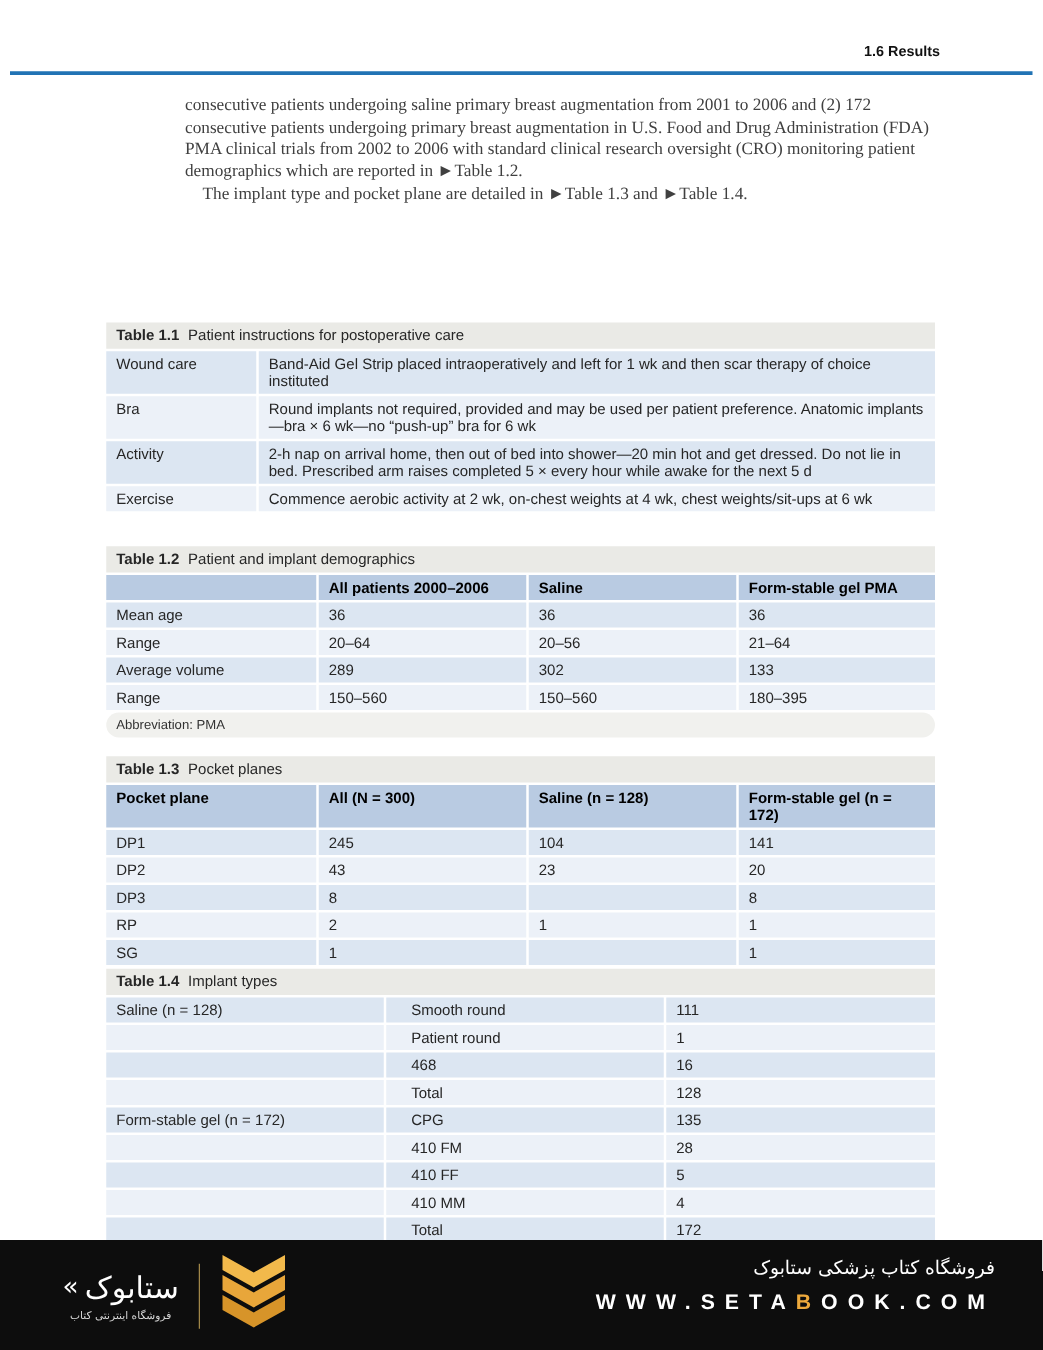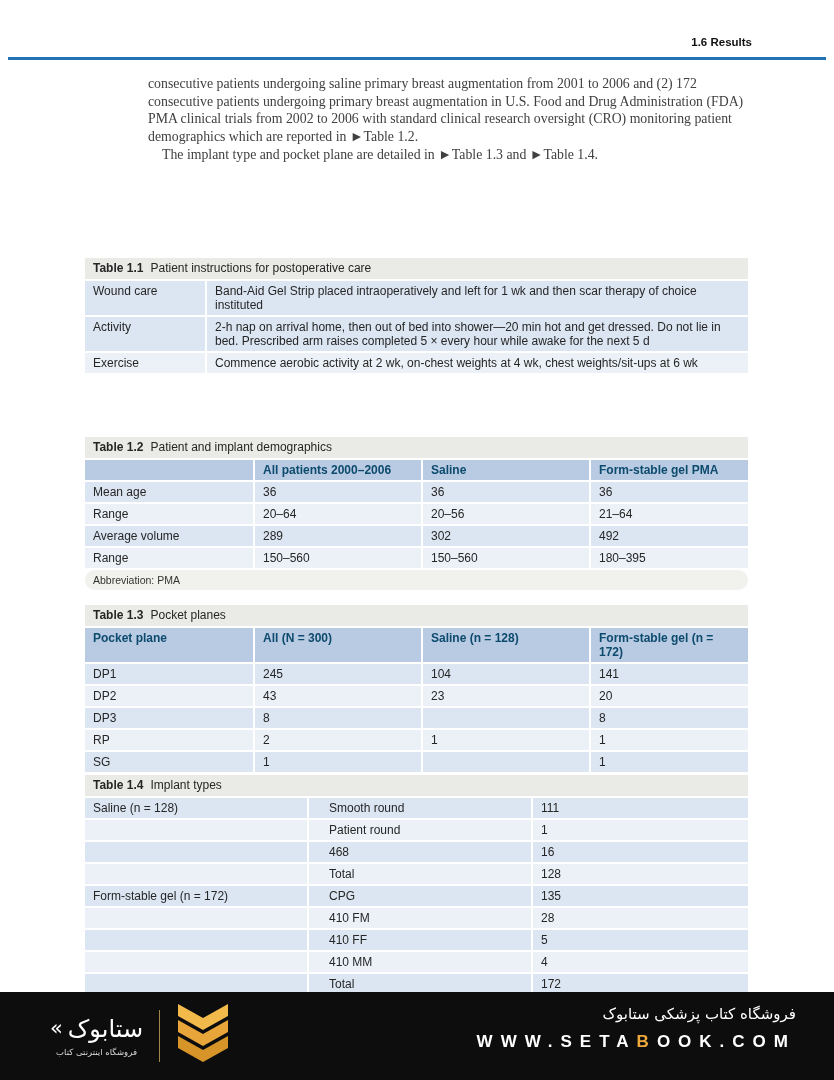--- a/index.html
+++ b/index.html
@@ -27,21 +27,21 @@
   .indent { text-indent:14px; }
 
   .tbl { position:absolute; left:85px; width:663px; font-size:12px; line-height:14px; color:#262626; }
   .tbl-title { background:#eaeae6; padding:4px 8px; line-height:13px; }
   .tbl-title .lbl { font-weight:bold; margin-right:7px; }
   .row { display:flex; margin-top:2px; }
   .cell { padding:3px 8px; }
   .cell + .cell { margin-left:2px; }
   .sa { background:#dce6f2; }
   .sb { background:#ecf1f8; }
-  .hd .cell { background:#b9cbe2; font-weight:bold; color:#0c4a6e; }
+  .hd .cell { background:#b9cbe2; font-weight:bold; color:#000000; }
   .t11-c0 { width:120px; flex:none; }
   .t11-c1 { flex:1; }
   .tc0 { width:168px; flex:none; }
   .tc1 { width:166px; flex:none; }
   .tc2 { width:166px; flex:none; }
   .tc3 { flex:1; }
   .q0 { width:222px; flex:none; }
   .q1 { width:222px; flex:none;padding-left:20px; }
   .q2 { flex:1; }
   .tbl-foot { background:#f1f1ee; padding:3px 8px; font-size:10.5px; margin-top:2px; color:#333;border-radius:10px; }
@@ -76,20 +76,24 @@
 
   <section class="tbl" style="top:258px">
     <div class="tbl-title">
       <span class="lbl">Table 1.1</span><span>Patient instructions for postoperative care</span>
     </div>
     <div class="row">
       <div class="cell t11-c0 sa">Wound care</div>
       <div class="cell t11-c1 sa">Band-Aid Gel Strip placed intraoperatively and left for 1 wk and then scar therapy of choice instituted</div>
     </div>
     <div class="row">
+      <div class="cell t11-c0 sb">Bra</div>
+      <div class="cell t11-c1 sb">Round implants not required, provided and may be used per patient preference. Anatomic implants—bra × 6 wk—no “push-up” bra for 6 wk</div>
+    </div>
+    <div class="row">
       <div class="cell t11-c0 sa">Activity</div>
       <div class="cell t11-c1 sa">2-h nap on arrival home, then out of bed into shower—20 min hot and get dressed. Do not lie in bed. Prescribed arm raises completed 5 × every hour while awake for the next 5 d</div>
     </div>
     <div class="row">
       <div class="cell t11-c0 sb">Exercise</div>
       <div class="cell t11-c1 sb">Commence aerobic activity at 2 wk, on-chest weights at 4 wk, chest weights/sit-ups at 6 wk</div>
     </div>
   </section>
 
   <section class="tbl" style="top:437px">
@@ -111,21 +115,21 @@
     <div class="row">
       <div class="cell tc0 sb">Range</div>
       <div class="cell tc1 sb">20–64</div>
       <div class="cell tc2 sb">20–56</div>
       <div class="cell tc3 sb">21–64</div>
     </div>
     <div class="row">
       <div class="cell tc0 sa">Average volume</div>
       <div class="cell tc1 sa">289</div>
       <div class="cell tc2 sa">302</div>
-      <div class="cell tc3 sa">492</div>
+      <div class="cell tc3 sa">133</div>
     </div>
     <div class="row">
       <div class="cell tc0 sb">Range</div>
       <div class="cell tc1 sb">150–560</div>
       <div class="cell tc2 sb">150–560</div>
       <div class="cell tc3 sb">180–395</div>
     </div>
     <div class="tbl-foot">Abbreviation: PMA</div>
   </section>
 

